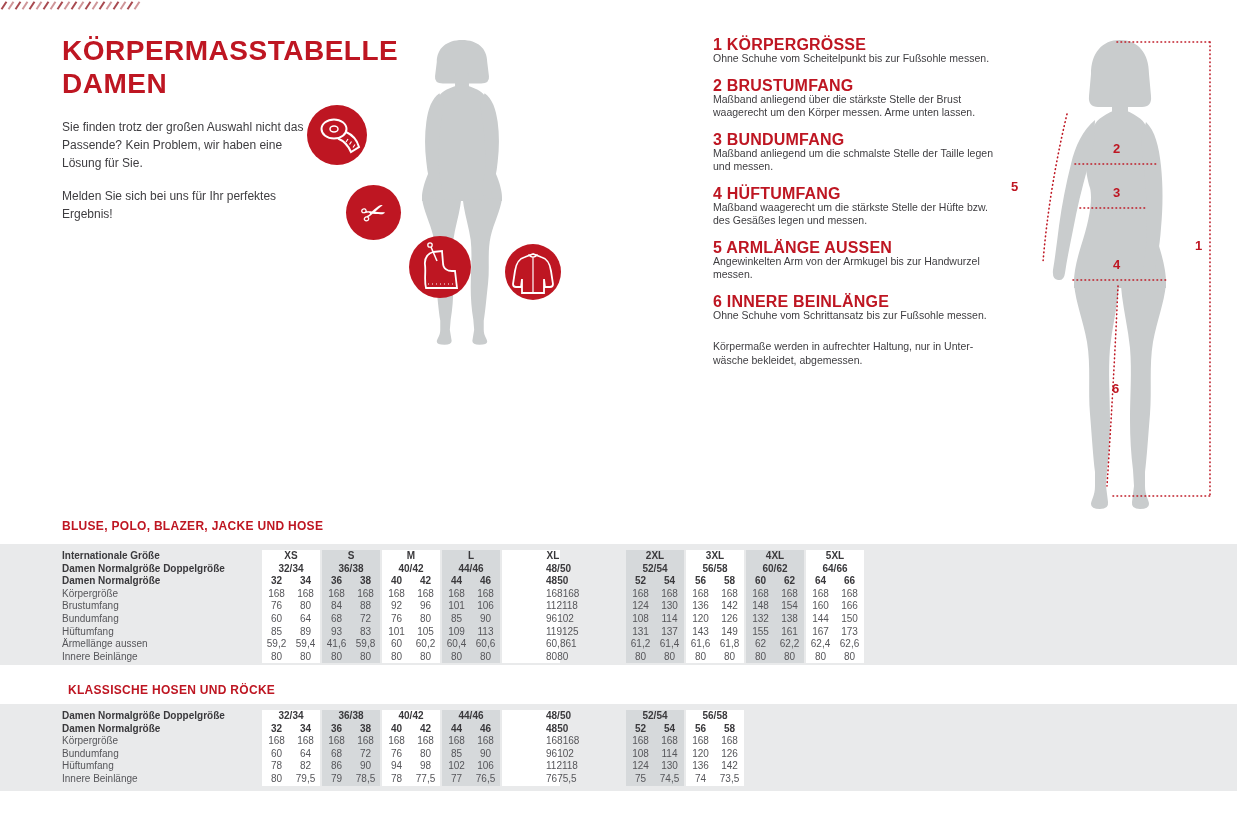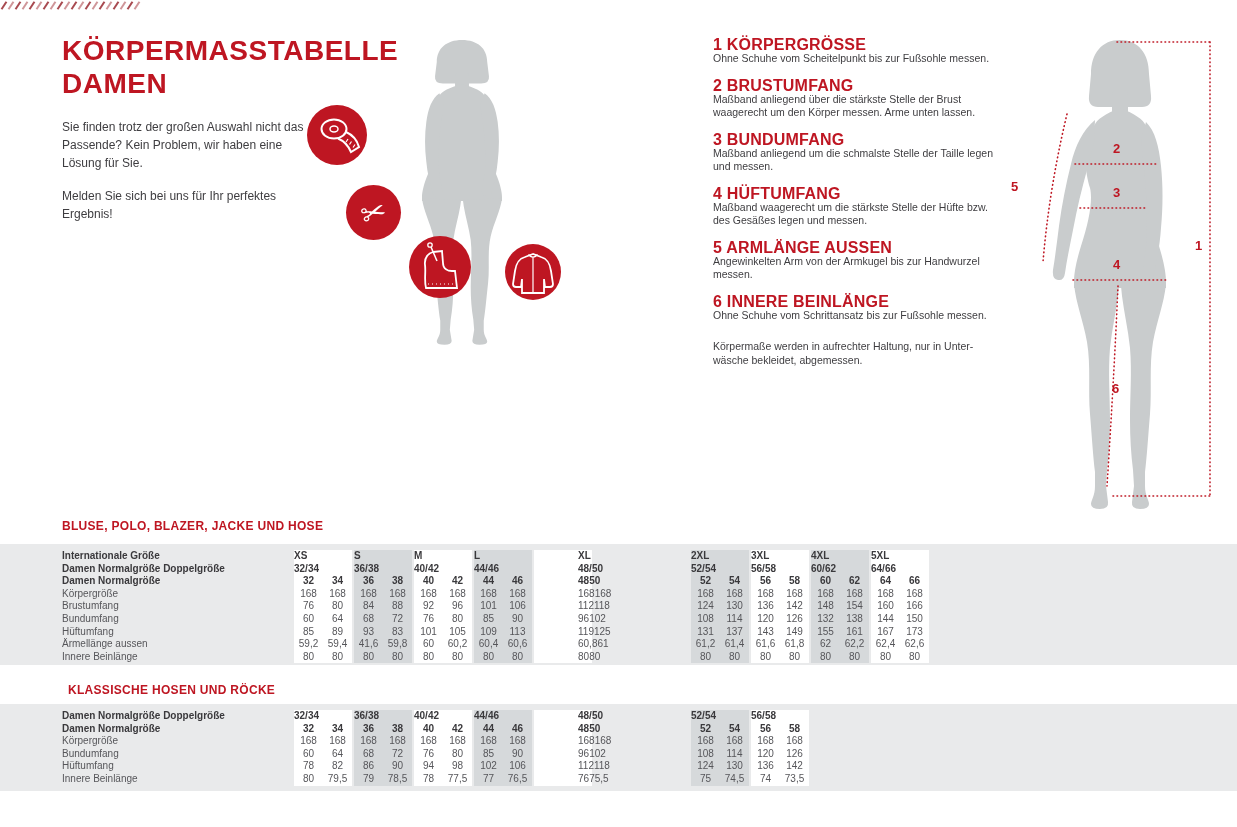--- a/index.html
+++ b/index.html
@@ -37,28 +37,28 @@
   .inst h4{margin:0 0 1px;color:var(--red);font-size:16px;line-height:13px;font-weight:bold;
            letter-spacing:.2px;}
   .inst p{margin:0 0 13px;font-size:10.5px;line-height:13.5px;color:var(--text);}
   .inst p.note{margin-top:18px;white-space:pre-line;}
 
   
   .ttitle{position:absolute;left:62px;color:var(--red);font-size:12px;font-weight:bold;
           letter-spacing:.3px;}
   .band{position:absolute;left:0;background:var(--band);padding-top:6px;}
   .trow{display:flex;height:12.6px;line-height:12.6px;font-size:10px;color:var(--data);}
-  .tlabel{width:294px;padding-left:62px;}
+  .tlabel{width:262px;padding-left:62px;}
   .tlabel.b{color:#3a393c;}
   .tgroup{width:58px;display:flex;margin-right:2px;flex:none;}
   .tgroup.light{background:#fff;}
   .tgroup.dark{background:var(--block);}
-  .tgroup.sp{margin-right:99px;padding-left:44px;}
+  .tgroup.sp{margin-right:66px;padding-left:44px;}
   .cell{width:29px;text-align:center;}
-  .gc{width:78px;text-align:left;}
+  .gc{width:78px;text-align:center;}
   .b{font-weight:bold;color:#3a393c;}
 </style>
 </head>
 <body>
 
 <div class="page">
 
   <div class="dashes" id="dashes">
       <span class="dash"></span>
       <span class="dash alt"></span>

